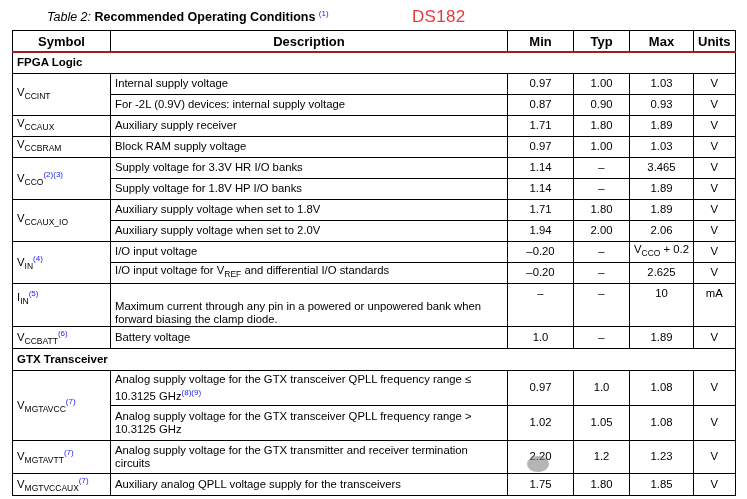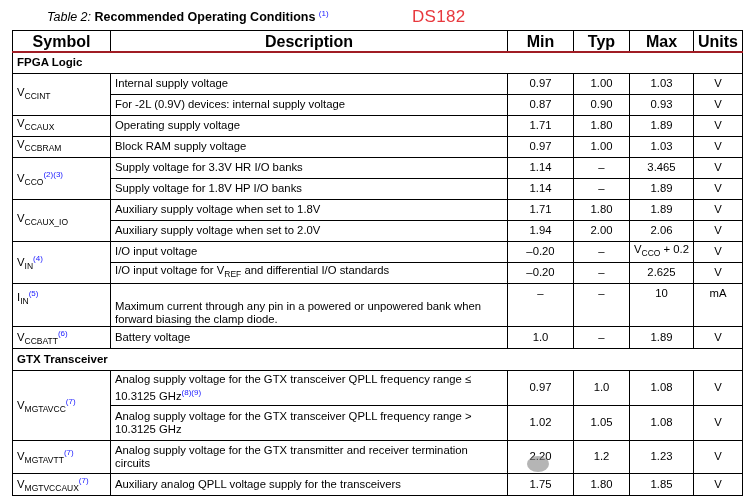--- a/index.html
+++ b/index.html
@@ -7,21 +7,21 @@
          font-family: "Liberation Sans", sans-serif; color: #000; }
   .caption { position: absolute; left: 13px; top: 9px; font-size: 12.5px; white-space: nowrap; margin-left: 34px; }
   .caption .lbl { font-style: italic; }
   .caption .ttl { font-weight: bold; }
   .caption sup, sup.fn { color: #1a1aff; font-size: 8px; font-weight: normal; vertical-align: 5px; }
   .ds { position: absolute; left: 412px; top: 7px; color: #e8383d; font-size: 17px; letter-spacing: 0.3px; }
 
   table { position: absolute; left: 12px; top: 30px; border-collapse: collapse;
           font-size: 11.3px; table-layout: fixed; }
   td, th { border: 1px solid #000; padding: 0 4px; line-height: 13px; }
-  th { font-weight: bold; text-align: center; height: 20px; border-bottom: 2.5px solid #a01c24; font-size: 16px; }
+  th { font-weight: bold; text-align: center; height: 20px; border-bottom: 2.5px solid #a01c24; font-size: 13px; }
   td.num { text-align: center; }
   td.sym { text-align: left; }
   td.sec { font-weight: bold; font-size: 11.5px; }
   sub { font-size: 8.5px; vertical-align: -3px; text-align: center; }
   .wm { position: absolute; left: 527px; top: 453px; color: rgba(120,120,120,0.55);
         font-size: 20px; white-space: nowrap; letter-spacing: 2px; pointer-events: none; }
   .wm .bubble { display: inline-block; width: 22px; height: 16px; border-radius: 50%;
                 background: rgba(120,120,120,0.55); vertical-align: -1px; margin-right: 6px; }
 </style>
 </head>
@@ -69,21 +69,21 @@
     <tr style="height:21px">
       <td>For -2L (0.9V) devices: internal supply voltage</td>
       <td class="num">0.87</td>
       <td class="num">0.90</td>
       <td class="num">0.93</td>
       <td class="num">V</td>
     </tr>
 
     <tr style="height:21px">
       <td class="sym"><span>V</span><sub>CCAUX</sub></td>
-      <td>Operating supply voltage</td>
+      <td>Auxiliary supply receiver</td>
       <td class="num">1.71</td>
       <td class="num">1.80</td>
       <td class="num">1.89</td>
       <td class="num">V</td>
     </tr>
 
     <tr style="height:21px">
       <td class="sym"><span>V</span><sub>CCBRAM</sub></td>
       <td>Block RAM supply voltage</td>
       <td class="num">0.97</td>

